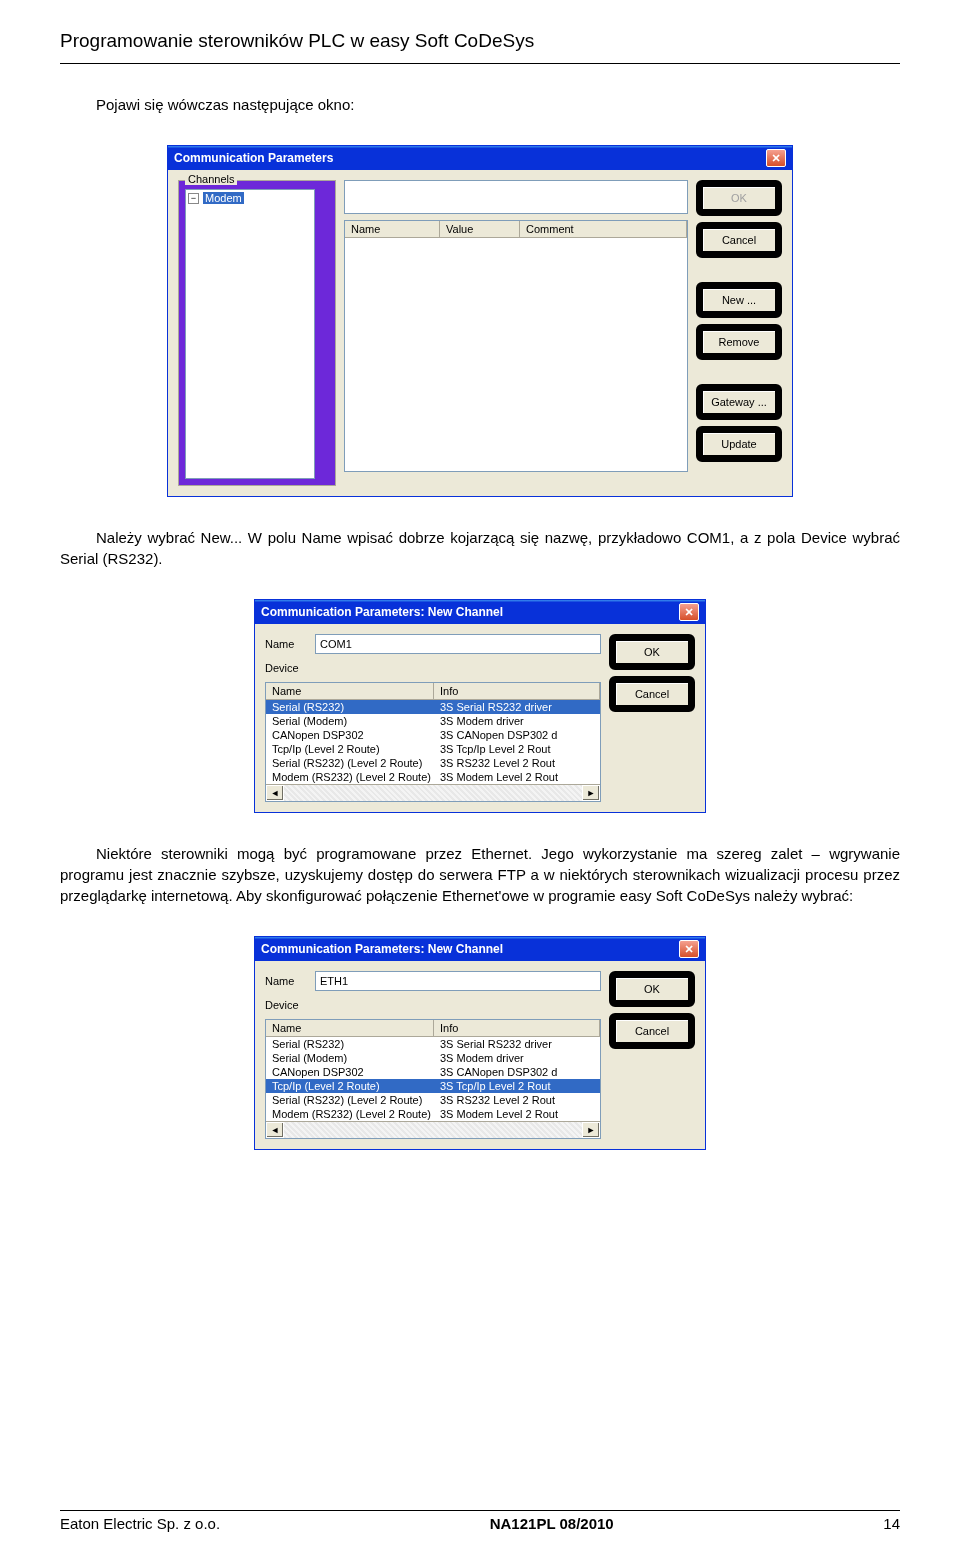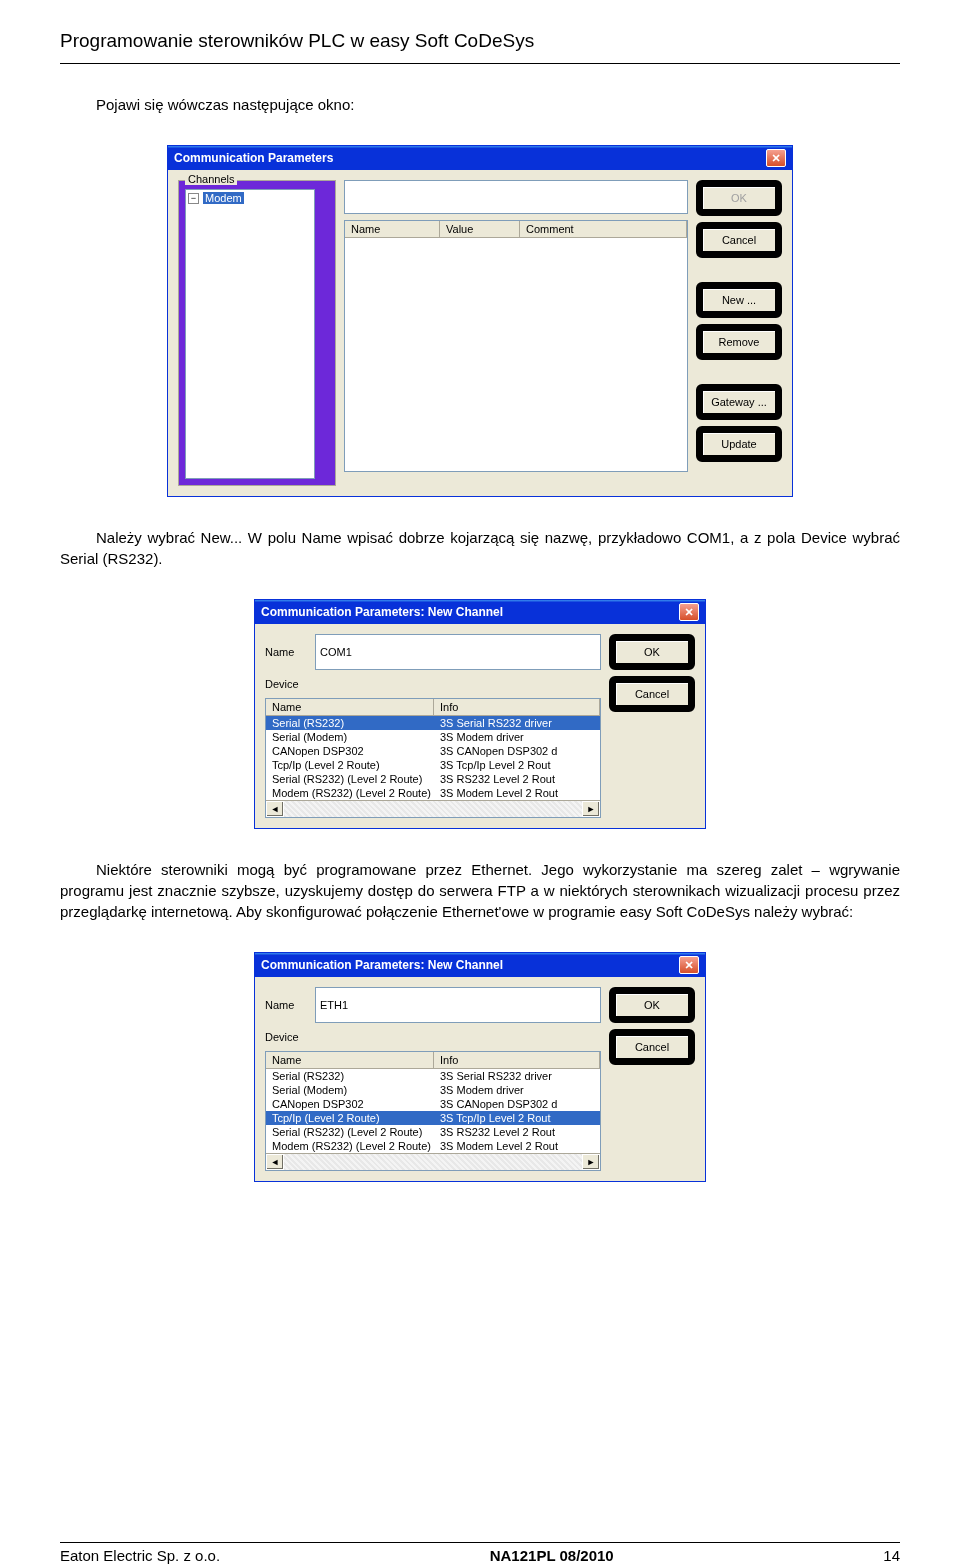--- a/index.html
+++ b/index.html
@@ -110,21 +110,21 @@
   }
   .sel {
     background: #316ac5; color:#fff; padding:0 2px;
   }
   .panel {
     background: #fff;
     border: 1px solid #7f9db9;
     box-sizing: border-box;
   }
   .sunken-input {
-    background:#fff; border:1px solid #7f9db9; height:18px; padding:8px 4px;
+    background:#fff; border:1px solid #7f9db9; height:18px; padding:0 4px;
     font-size:11px; display:flex;align-items:center;
   }
   .listbox {
     background:#fff; border:1px solid #7f9db9; box-sizing:border-box;
   }
   .listhdr {
     display:flex; background:#ece9d8; border-bottom:1px solid #aca899; font-size:11px;
   }
   .listhdr > div {
     padding:2px 6px; border-right:1px solid #aca899; box-sizing:border-box;

